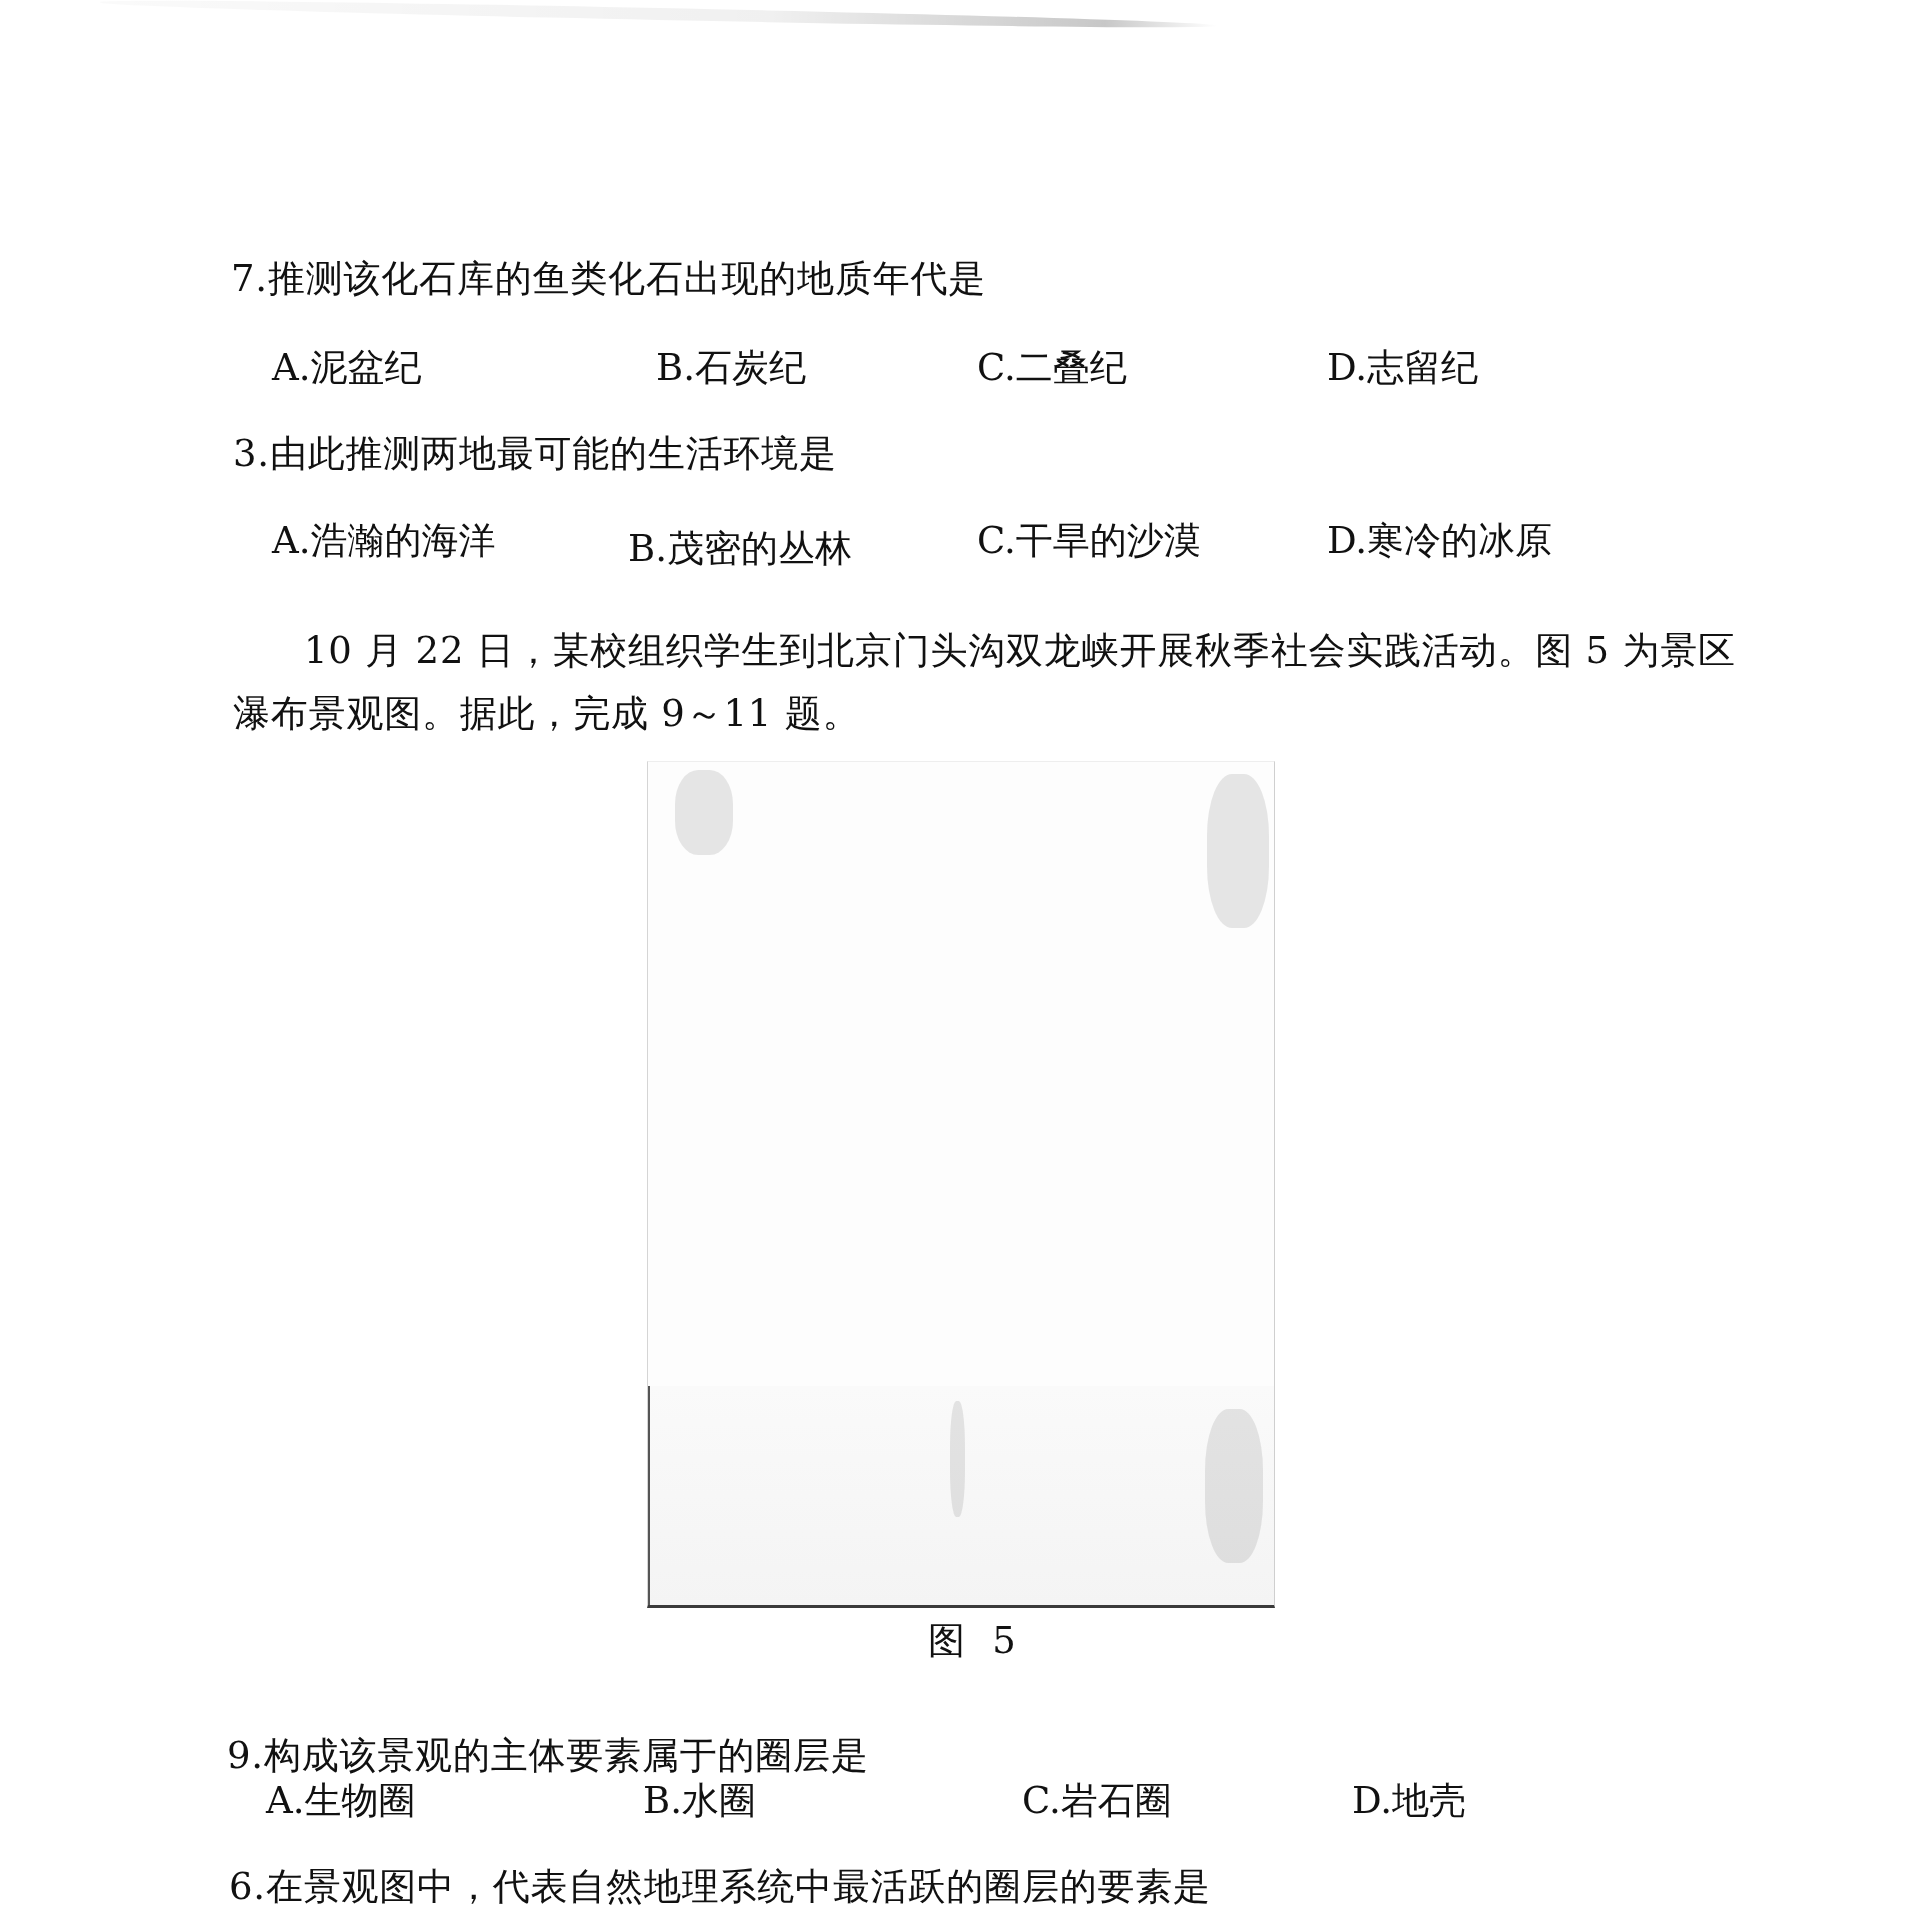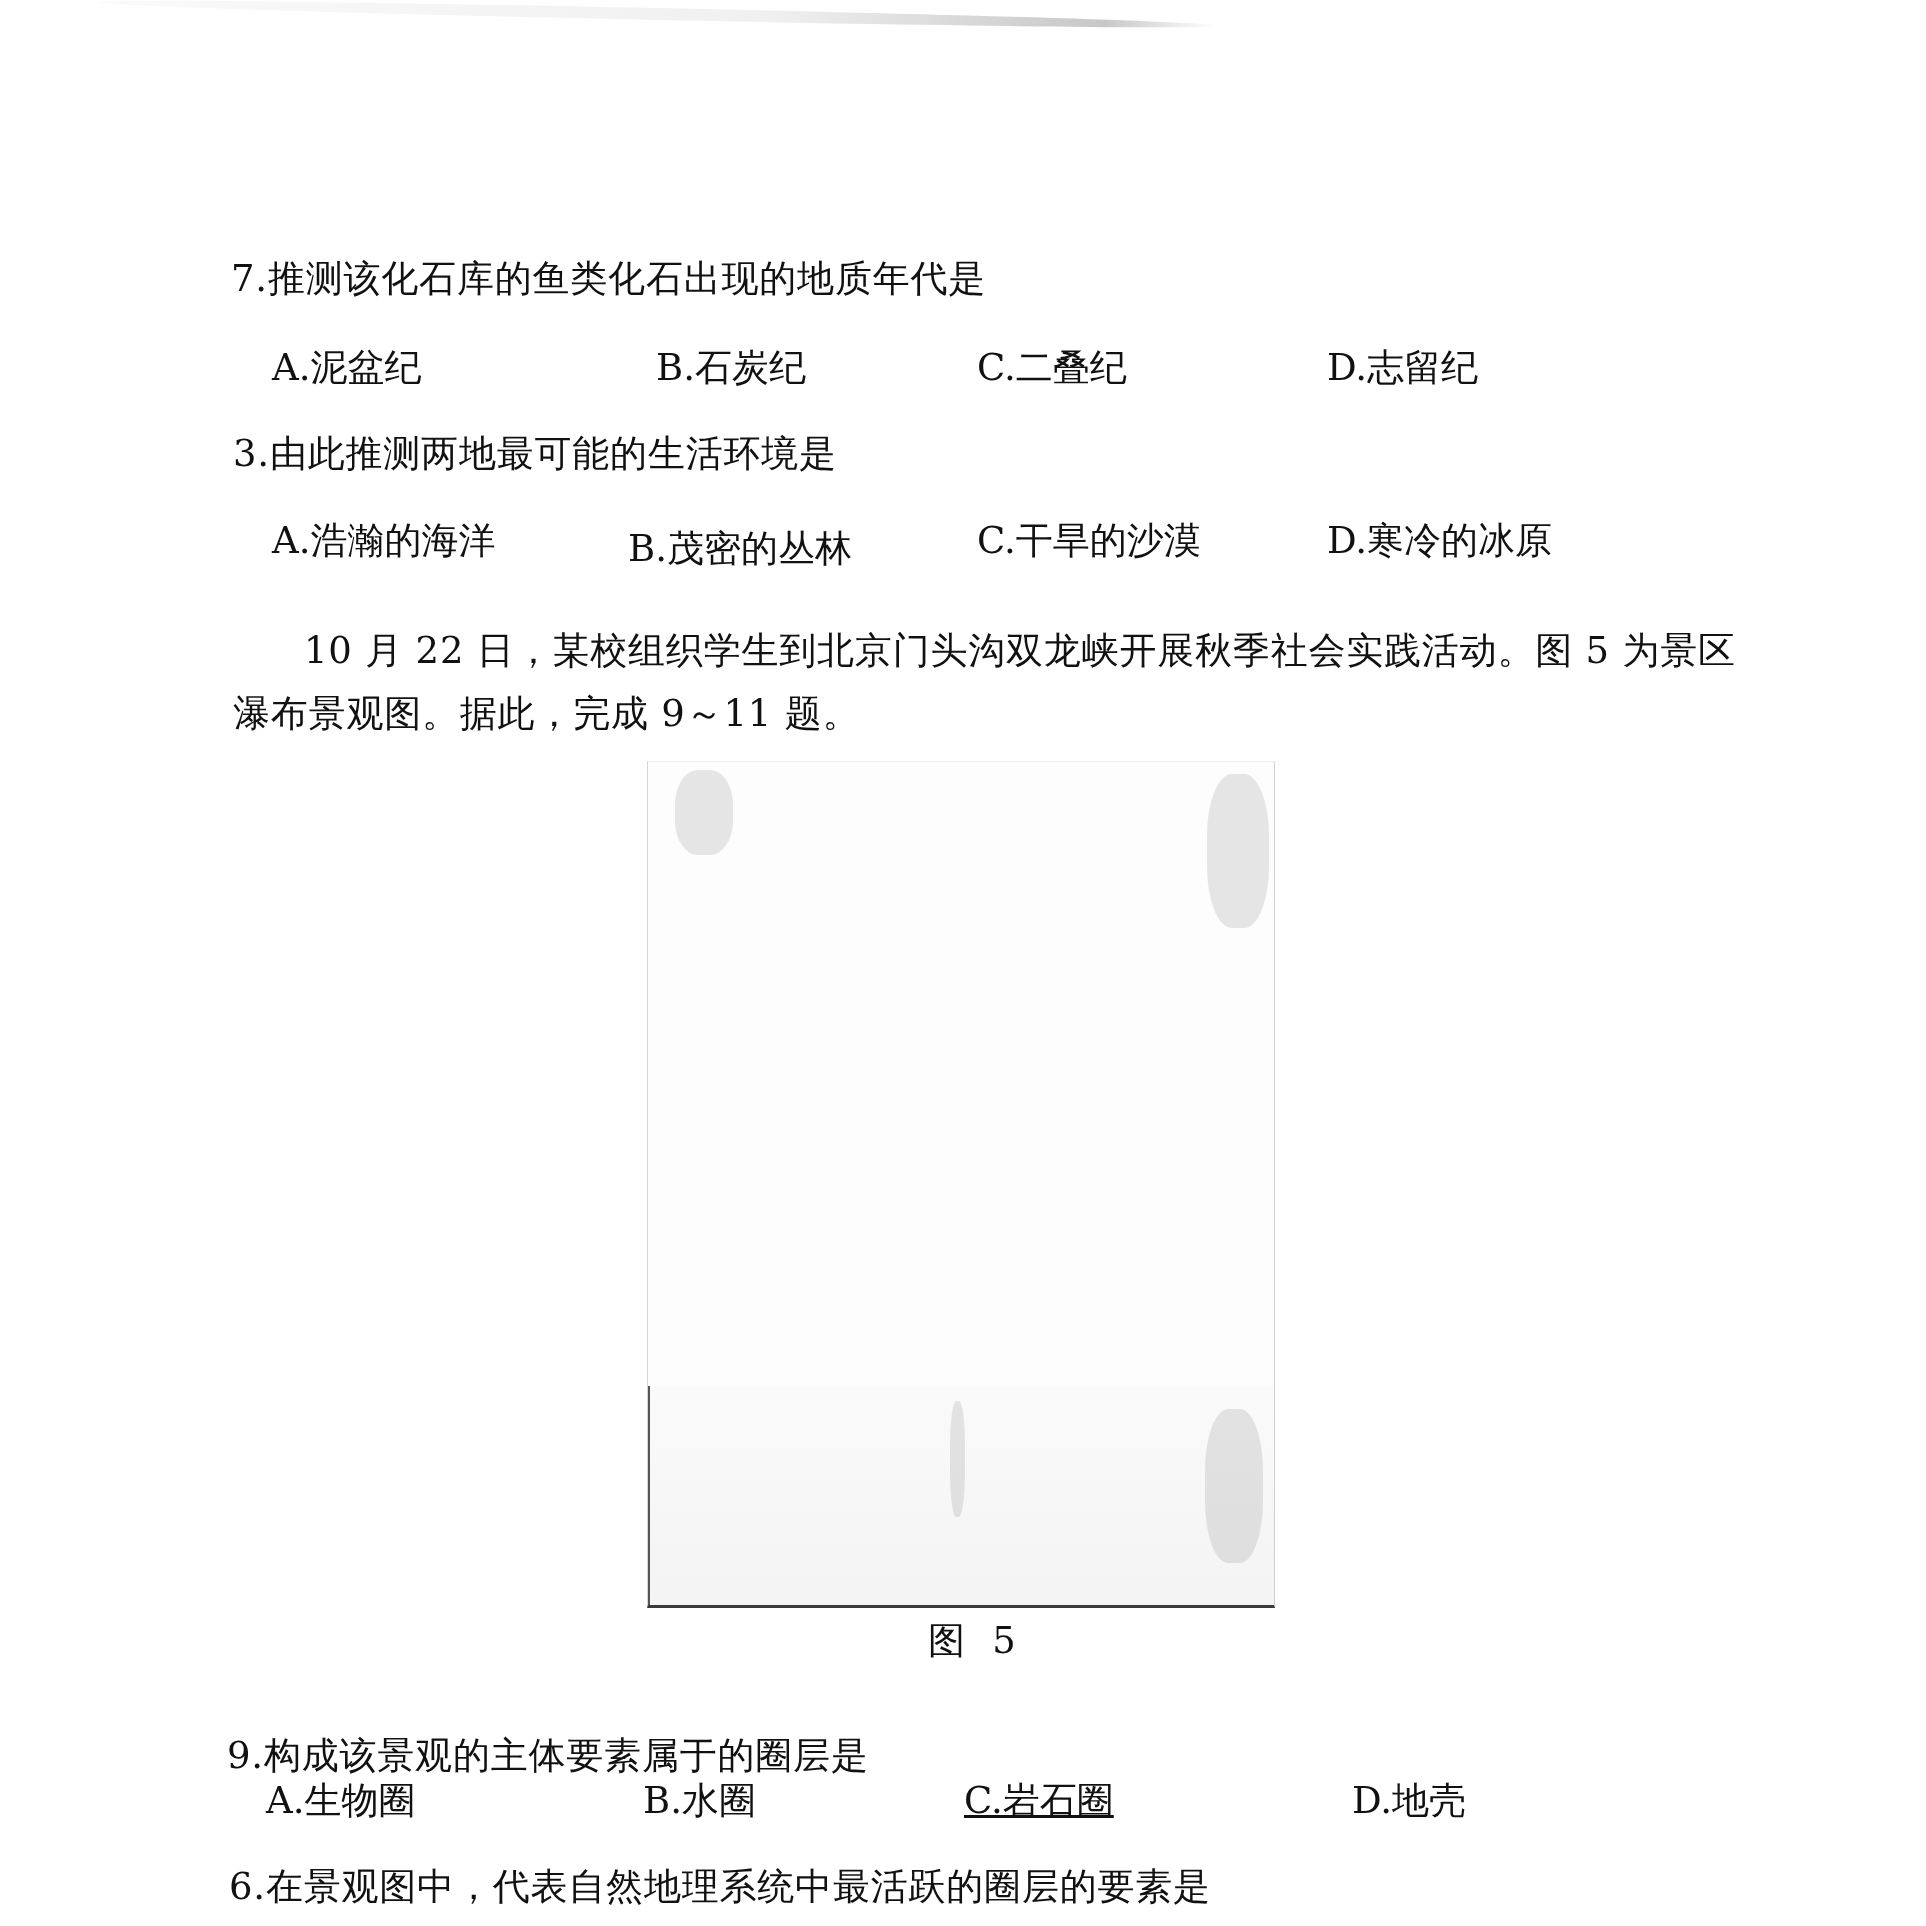--- a/index.html
+++ b/index.html
@@ -100,17 +100,17 @@
   <div class="fade-band">
     <div class="mark" style="left:300px; top:15.4px; width:15.4px; height:116px;"></div>
     <div class="mark" style="left:555px; top:23px; width:58px; height:154px;"></div>
   </div>
 </div>
 <div class="caption">图 5</div>
 
 <div class="line" style="left:227px; top:1689px;margin-top:44px;">9.构成该景观的主体要素属于的圈层是</div>
 <div class="opt" style="left:266px; top:1778px;">A.生物圈</div>
 <div class="opt" style="left:643px; top:1778px;">B.水圈</div>
-<div class="opt" style="left:964px; top:1778px;text-decoration:underline;">C.岩石圈</div>
+<div class="opt" style="left:1022px; top:1778px;">C.岩石圈</div>
 <div class="opt" style="left:1352px; top:1778px;">D.地壳</div>
 
 <div class="line" style="left:229px; top:1864px;">6.在景观图中，代表自然地理系统中最活跃的圈层的要素是</div>
 
 
 </body></html>

